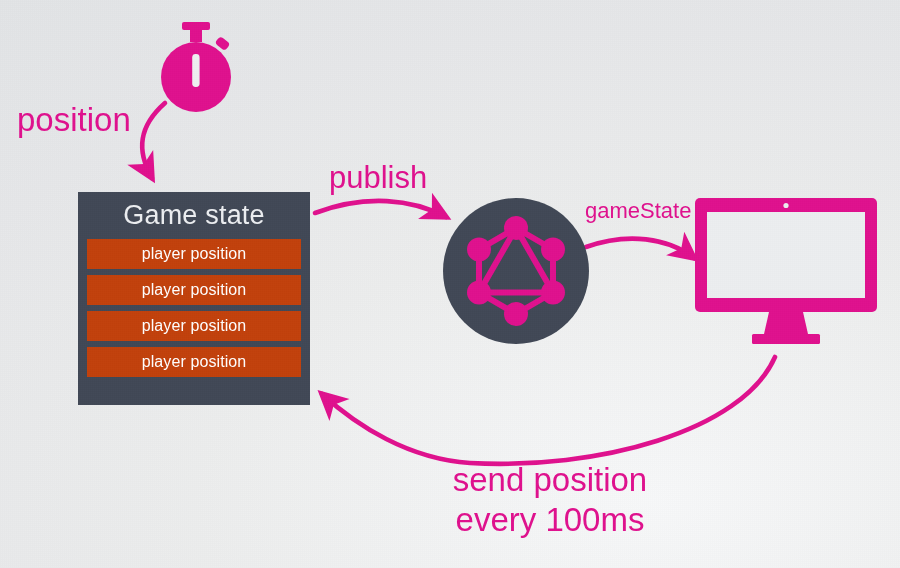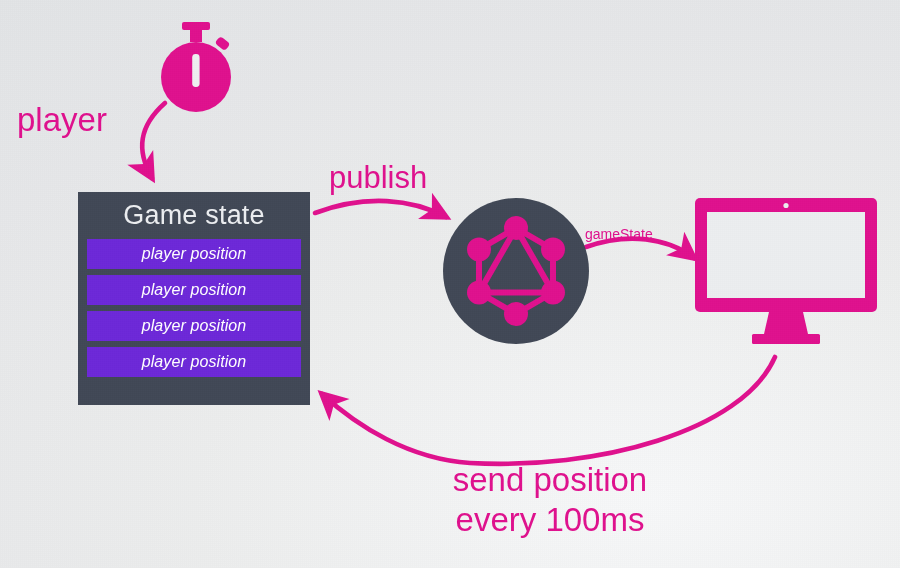--- a/index.html
+++ b/index.html
@@ -48,46 +48,45 @@
     font-size: 27px;
     font-weight: 300;
     text-align: center;
     line-height: 36px;
     letter-spacing: .2px;
     white-space: nowrap;
   }
   .player-row {
     height: 30px;
     margin-top: 6px;
-    background: #6d28d9;
+    background: #c2410c;
     display: flex;
     align-items: center;
     justify-content: center;
-    font-style: italic;
   }
   .player-row-label {
     color: #ffffff;
     font-size: 16px;
     font-weight: 300;
     letter-spacing: .1px;
     white-space: nowrap;
   }
 
   
   .label {
     position: absolute;
     color: #e0118e;
     font-weight: 300;
     white-space: nowrap;
     line-height: 1.15;
   }
   #label-duration   { left: 232px; top: 24px;  font-size: 37px; }
   #label-trigger    { left: 17px;  top: 101px; font-size: 33px; }
   #label-publish    { left: 329px; top: 160px; font-size: 31px; text-align: center; }
-  #label-gamestate  { left: 585px; top: 198px; font-size: 14px; margin-top: 28px; }
+  #label-gamestate  { left: 585px; top: 198px; font-size: 22px; }
   #caption-return   {
     position: absolute;
     left: 380px;
     top: 460px;
     width: 340px;
     text-align: center;
     color: #e0118e;
     font-weight: 300;
     font-size: 33px;
     line-height: 40px;
@@ -181,21 +180,21 @@
     </div>
     <div class="player-row">
       <span class="player-row-label">player position</span>
     </div>
     <div class="player-row">
       <span class="player-row-label">player position</span>
     </div>
   </div>
 
 
-  <div class="label" id="label-trigger">player</div>
+  <div class="label" id="label-trigger">position</div>
 
   <div class="label" id="label-publish">publish</div>
 
   <div class="label" id="label-gamestate">gameState</div>
 
   <div id="caption-return">send position
 every 100ms</div>
 
   <div id="noise"></div>
 </div>

